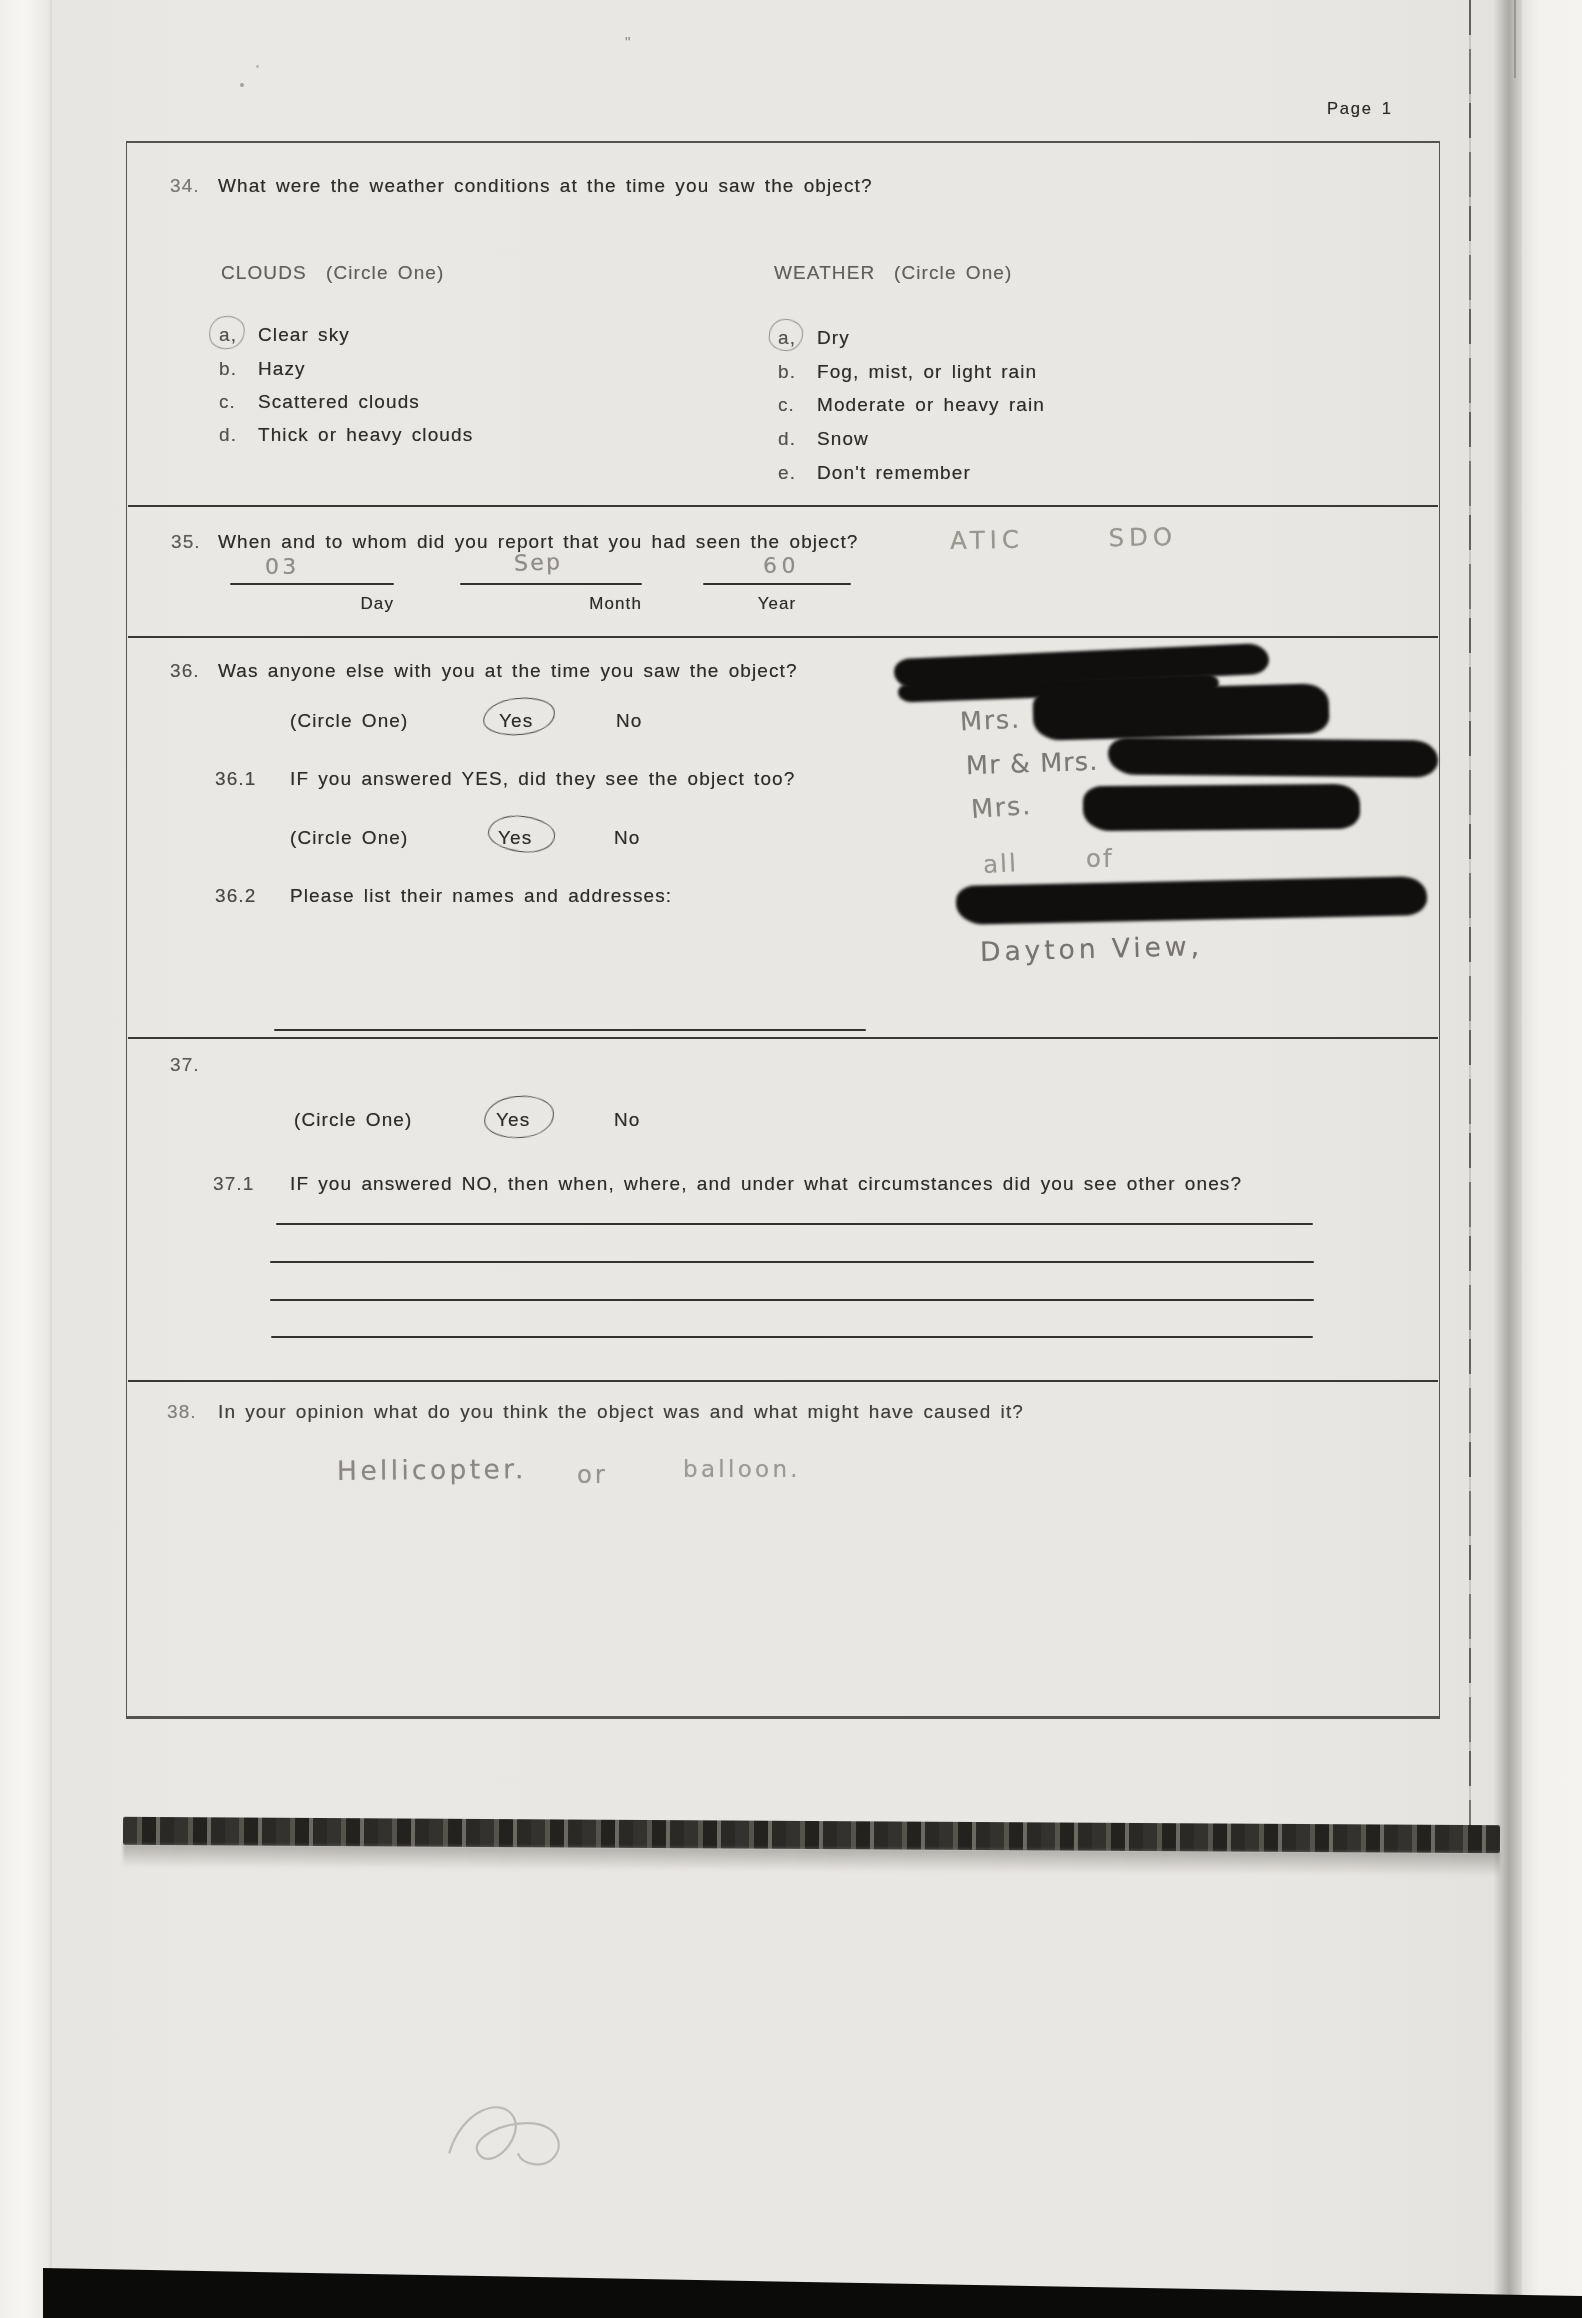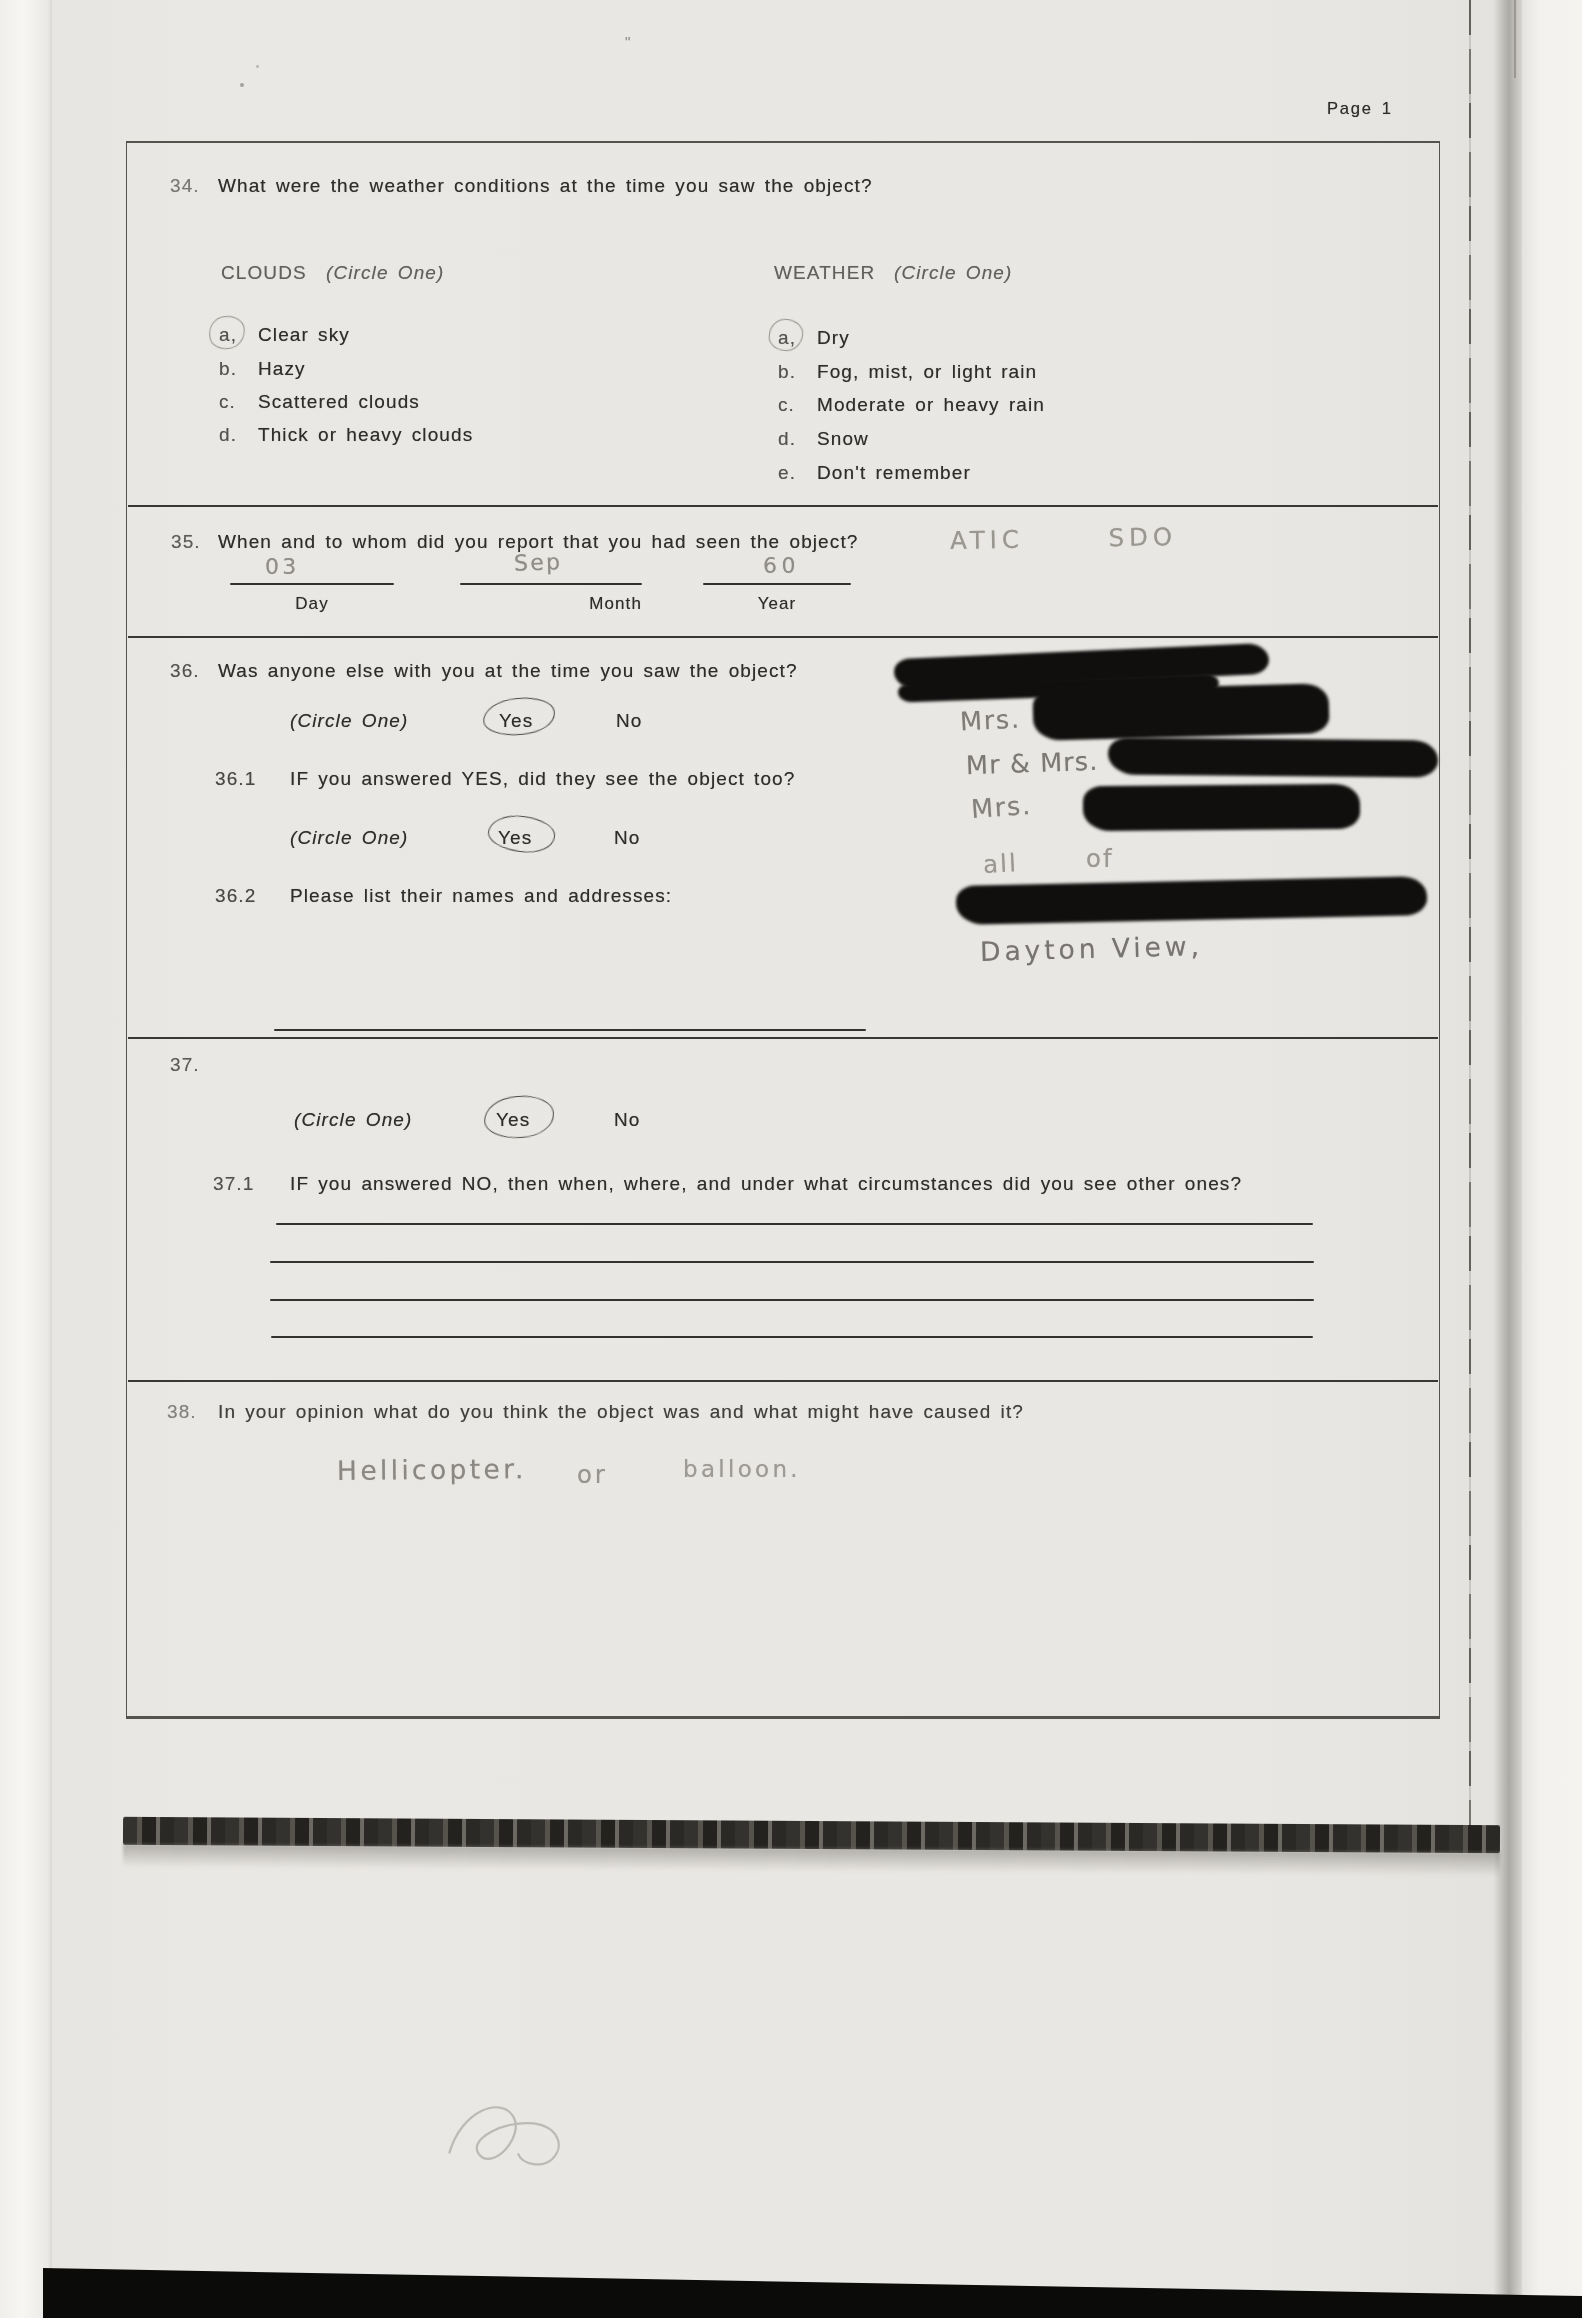--- a/index.html
+++ b/index.html
@@ -2,21 +2,21 @@
 <html style="font-size:8.9px"><head>
 <meta charset="utf-8">
 <style>
   html,body{margin:0;padding:0;background:#8a8a8a}
   .canvas{position:relative;width:1582px;height:2319px;overflow:hidden;
           background:linear-gradient(90deg,#e7e5e1 0%,#eae8e4 12%,#e9e7e3 80%,#e4e2de 96%);
           font-family:"Liberation Sans",sans-serif}
   .abs{position:absolute}
   .ink{position:absolute;white-space:pre;color:#2f2d2a;font-size:19px;letter-spacing:1.1px;
        word-spacing:2.8px;text-shadow:0 0 0.7px rgba(47,45,42,.55)}
-  .it{font-style:italic}
+  .it{}
   .pencil{position:absolute;white-space:pre;font-family:"DejaVu Sans",sans-serif;color:#8a8783;
           text-shadow:0 0 0.8px rgba(138,135,131,.55)}
   .hline{position:absolute;background:#34322e;height:2.2px;filter:blur(0.4px);border-radius:1.1px}
   .divider{position:absolute;left:128px;width:1310px;height:2.2px;background:#3a3834;filter:blur(0.5px)}
   .redact{position:absolute;background:#100f0e;filter:blur(1.4px);
           border-radius:19px 25.5px 22px 28px/15.5px 20px 16.6px 21px}
   .ell{position:absolute;border:1.7px solid rgba(58,56,52,.9);
        border-radius:50% 50% 48% 52%/58% 46% 54% 46%;filter:blur(0.3px)}
   .pell{position:absolute;border:1.7px solid rgba(116,113,108,.72);
         border-radius:48% 52% 50% 50%/55% 45% 58% 42%;filter:blur(0.4px)}
@@ -80,21 +80,21 @@
   <span class="pencil" style="left:950px;top:524px;font-size:24.4px;letter-spacing:5px;word-spacing:15.5px;color:#9a9690;transform:rotate(-1deg)">ATIC   SDO</span>
 
   <span class="pencil" style="left:265px;top:554px;font-size:22px;letter-spacing:3.3px;color:#908d88">03</span>
   <span class="pencil" style="left:514px;top:550px;font-size:22px;letter-spacing:2.2px;color:#908d88;transform:rotate(-2deg)">Sep</span>
   <span class="pencil" style="left:763px;top:553px;font-size:22px;letter-spacing:4.4px;color:#908d88">60</span>
 
   <div class="hline" style="left:230px;top:583px;width:164px"></div>
   <div class="hline" style="left:460px;top:583px;width:182px"></div>
   <div class="hline" style="left:703px;top:583px;width:148px"></div>
 
-  <span class="ink" style="left:230px;top:594px;width:164px;text-align:center;white-space:normal;font-size:17px">Day</span>
+  <span class="ink" style="left:230px;top:594px;width:164px;text-align:right;white-space:normal;font-size:17px">Day</span>
   <span class="ink" style="left:460px;top:594px;width:182px;text-align:right;white-space:normal;font-size:17px">Month</span>
   <span class="ink" style="left:703px;top:594px;width:148px;text-align:center;white-space:normal;font-size:17px">Year</span>
 
   <span class="ink" style="left:170px;top:660px;opacity:.8">36.</span>
   <span class="ink" style="left:218px;top:660px">Was anyone else with you at the time you saw the object?</span>
 
   <span class="ink it" style="left:290px;top:710px">(Circle One)</span>
   <span class="ell" style="left:483px;top:698px;width:70px;height:35px;transform:rotate(-5deg)"></span>
   <span class="ink" style="left:499px;top:710px">Yes</span>
   <span class="ink" style="left:616px;top:710px">No</span>

